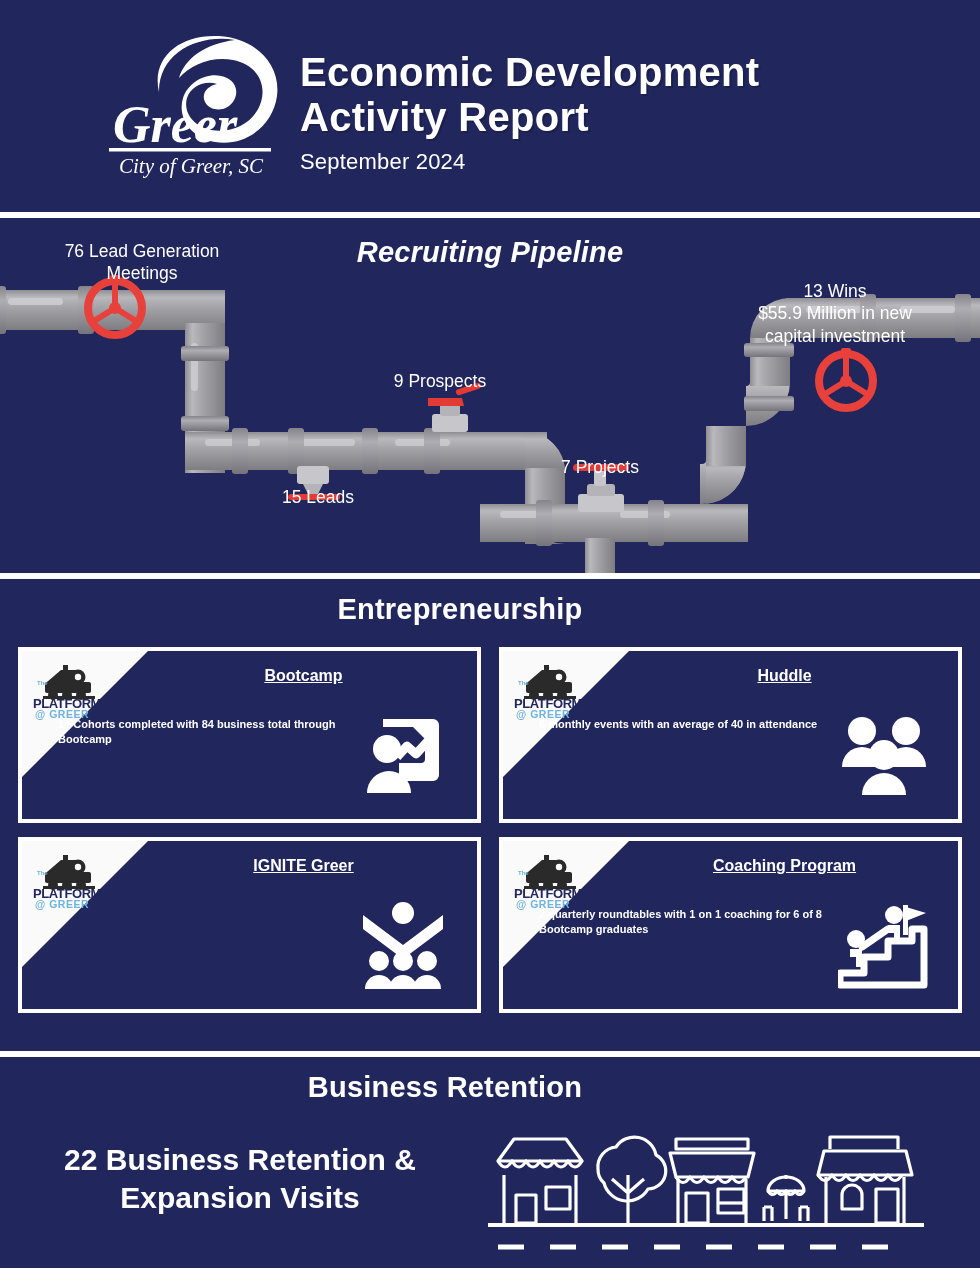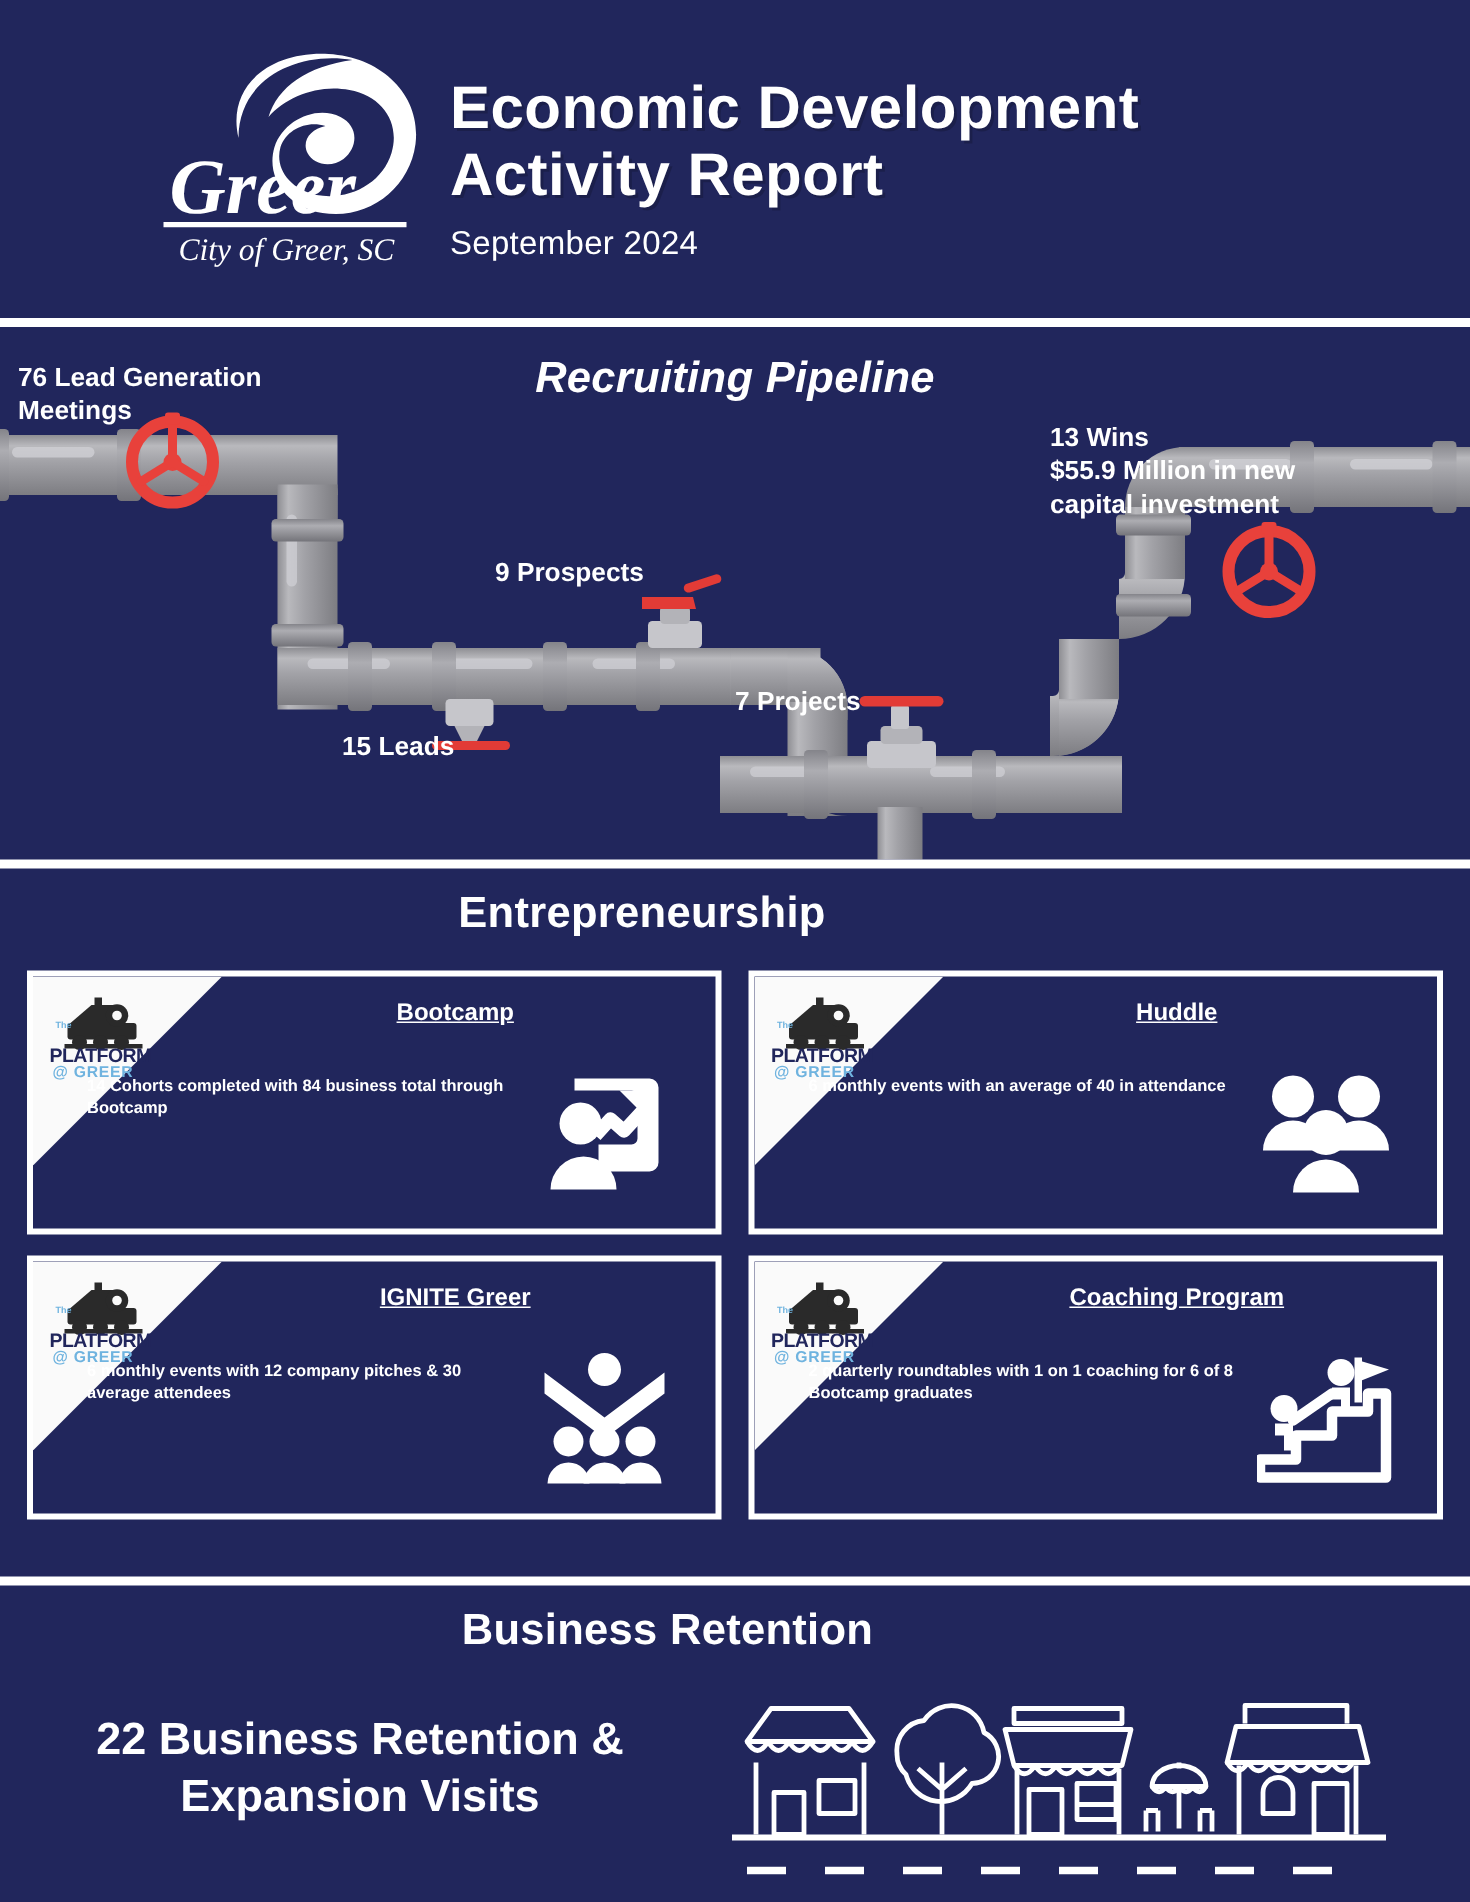--- a/index.html
+++ b/index.html
@@ -26,33 +26,33 @@
   .title-sub { font-size:22px; font-weight:normal; margin-top:9px; letter-spacing:.2px; }
 
   
   .pipeline { position:absolute; left:0; top:218px; width:980px; height:355px; }
   .sec-head {
     position:absolute; width:100%; text-align:center;
     font-size:29px; font-weight:bold; letter-spacing:.2px;
   }
   #pipeline-head { top:18px;font-style:italic; }
   .pipe-label {
-    position:absolute; font-size:17.5px; font-weight:bold; line-height:1.28;
-    white-space:pre-line;
+    position:absolute; font-size:17.5px; font-weight:normal; line-height:1.28;
+    text-align:center; white-space:pre-line;
   }
   #label-lead   { left:12px;  top:22px;  width:260px; }
   #label-leads  { left:228px; top:268px; width:180px; }
   #label-pros   { left:330px; top:152px; width:220px; }
   #label-proj   { left:490px; top:238px; width:220px; }
   #label-wins   { left:700px; top:62px;  width:270px; }
 
   .pipe-svg { position:absolute; left:0; top:0; }
 
   
-  .entre { position:absolute; left:0; top:579px; width:856px; height:472px; }
+  .entre { position:absolute; left:0; top:579px; width:856px; height:472px;padding-left:32px; }
   #entre-head { top:14px; }
   .cards {
     position:absolute; left:18px; top:68px; width:944px;
     display:grid; grid-template-columns:1fr 1fr; gap:14px 18px;
   }
   .card {
     position:relative; height:176px; background:#21265c;
     border:4px solid #ffffff; overflow:hidden;
   }
   .card-corner {
@@ -314,21 +314,20 @@
               <circle cx="36" cy="37" r="5" fill="#2a2a2a"></circle>
               <circle cx="50" cy="37" r="5" fill="#2a2a2a"></circle>
               <rect x="12" y="38" width="52" height="3" fill="#2a2a2a"></rect>
             </g>
             <text x="6" y="27" font-family="'Liberation Sans', sans-serif" font-size="6" font-weight="bold" fill="#6fb3df">The</text>
             <text x="2" y="50" font-family="'Liberation Sans', sans-serif" font-size="13" font-weight="bold" letter-spacing="-0.4" fill="#21265c">PLATFORM</text>
             <text x="4" y="60" font-family="'Liberation Sans', sans-serif" font-size="10.5" font-weight="bold" letter-spacing="0.5" fill="#6fb3df">@ GREER</text>
           </svg>
         </div>
         <div class="card-title">IGNITE Greer</div>
-        <div class="card-body">6 monthly events with 12 company pitches &amp; 30 average attendees</div>
         <div class="card-icon">
           <svg width="92" height="92" viewBox="0 0 92 92">
             <circle cx="46" cy="14" r="11" fill="#ffffff"></circle>
             <path d="M6 16 L46 46 L86 16 L86 30 L46 60 L6 30 Z" fill="#ffffff"></path>
             <circle cx="22" cy="62" r="10" fill="#ffffff"></circle>
             <circle cx="46" cy="62" r="10" fill="#ffffff"></circle>
             <circle cx="70" cy="62" r="10" fill="#ffffff"></circle>
             <path d="M8 90 a14 14 0 0 1 28 0 z" fill="#ffffff"></path>
             <path d="M32 90 a14 14 0 0 1 28 0 z" fill="#ffffff"></path>
             <path d="M56 90 a14 14 0 0 1 28 0 z" fill="#ffffff"></path>

